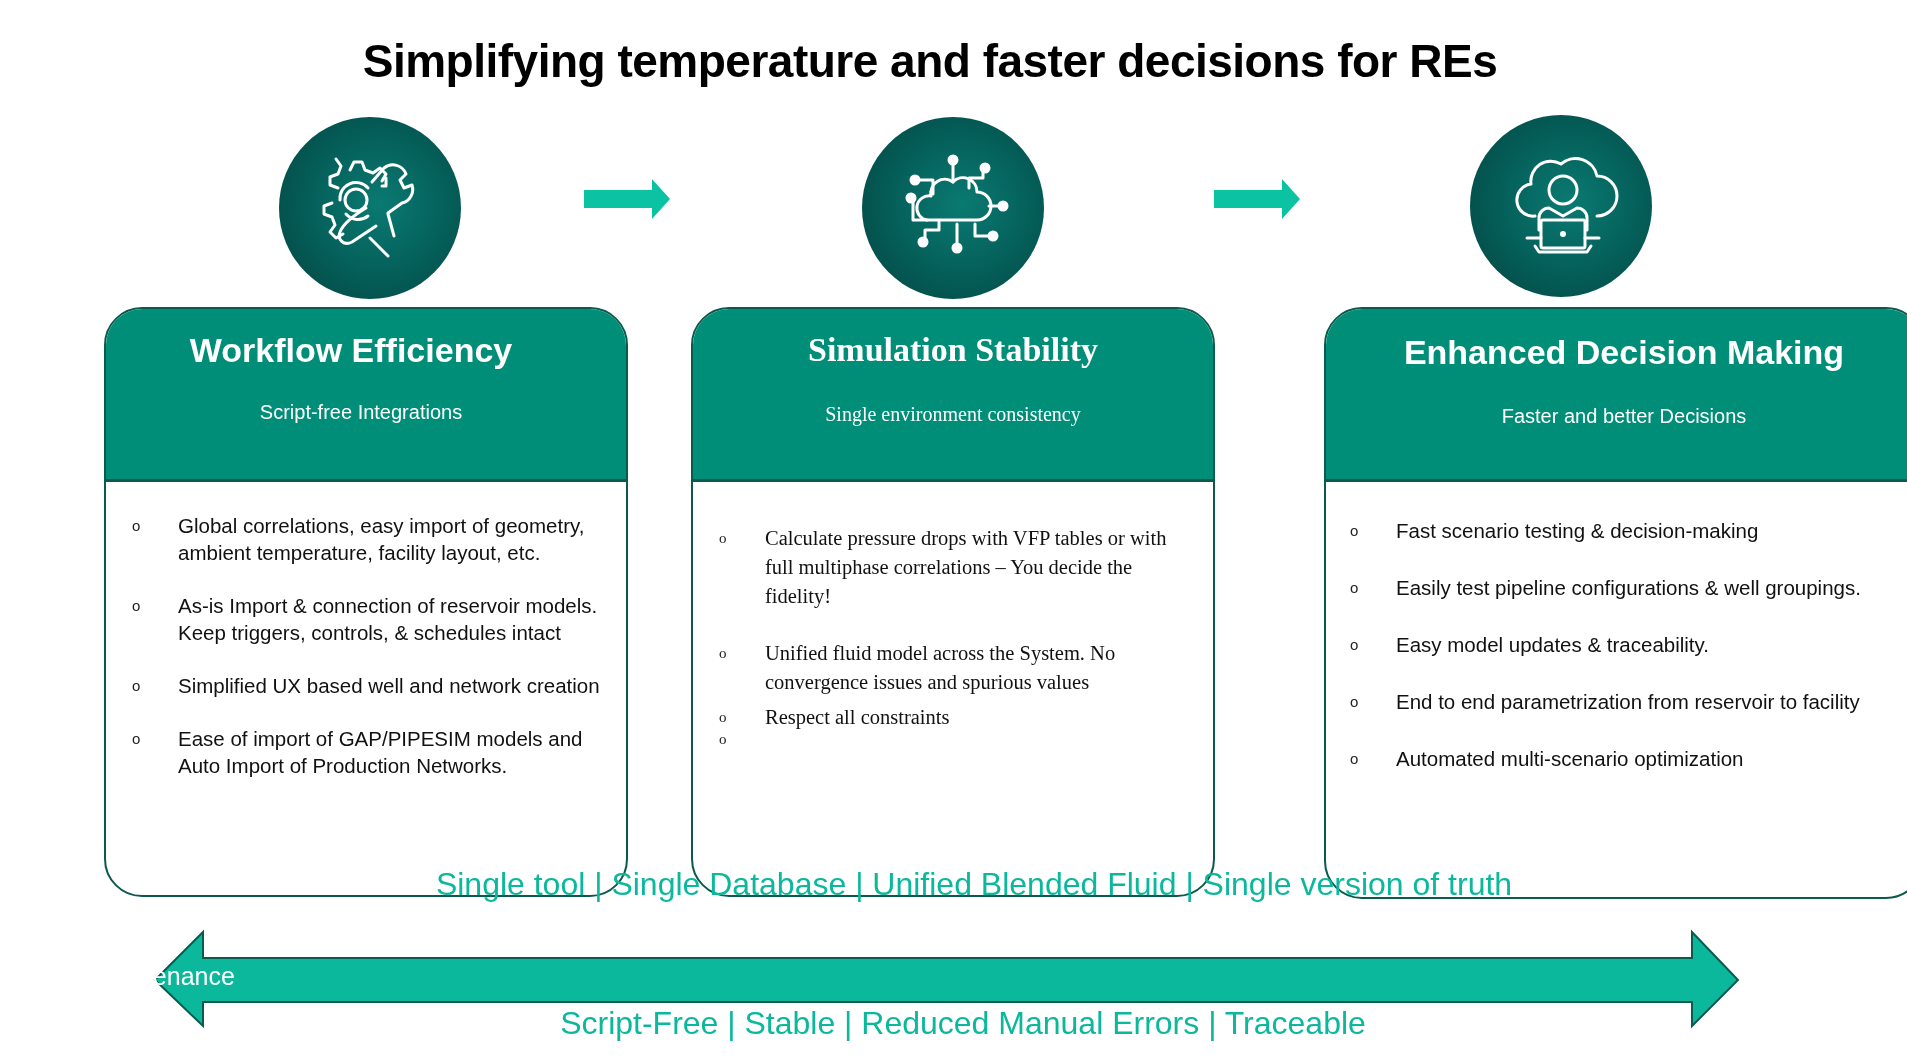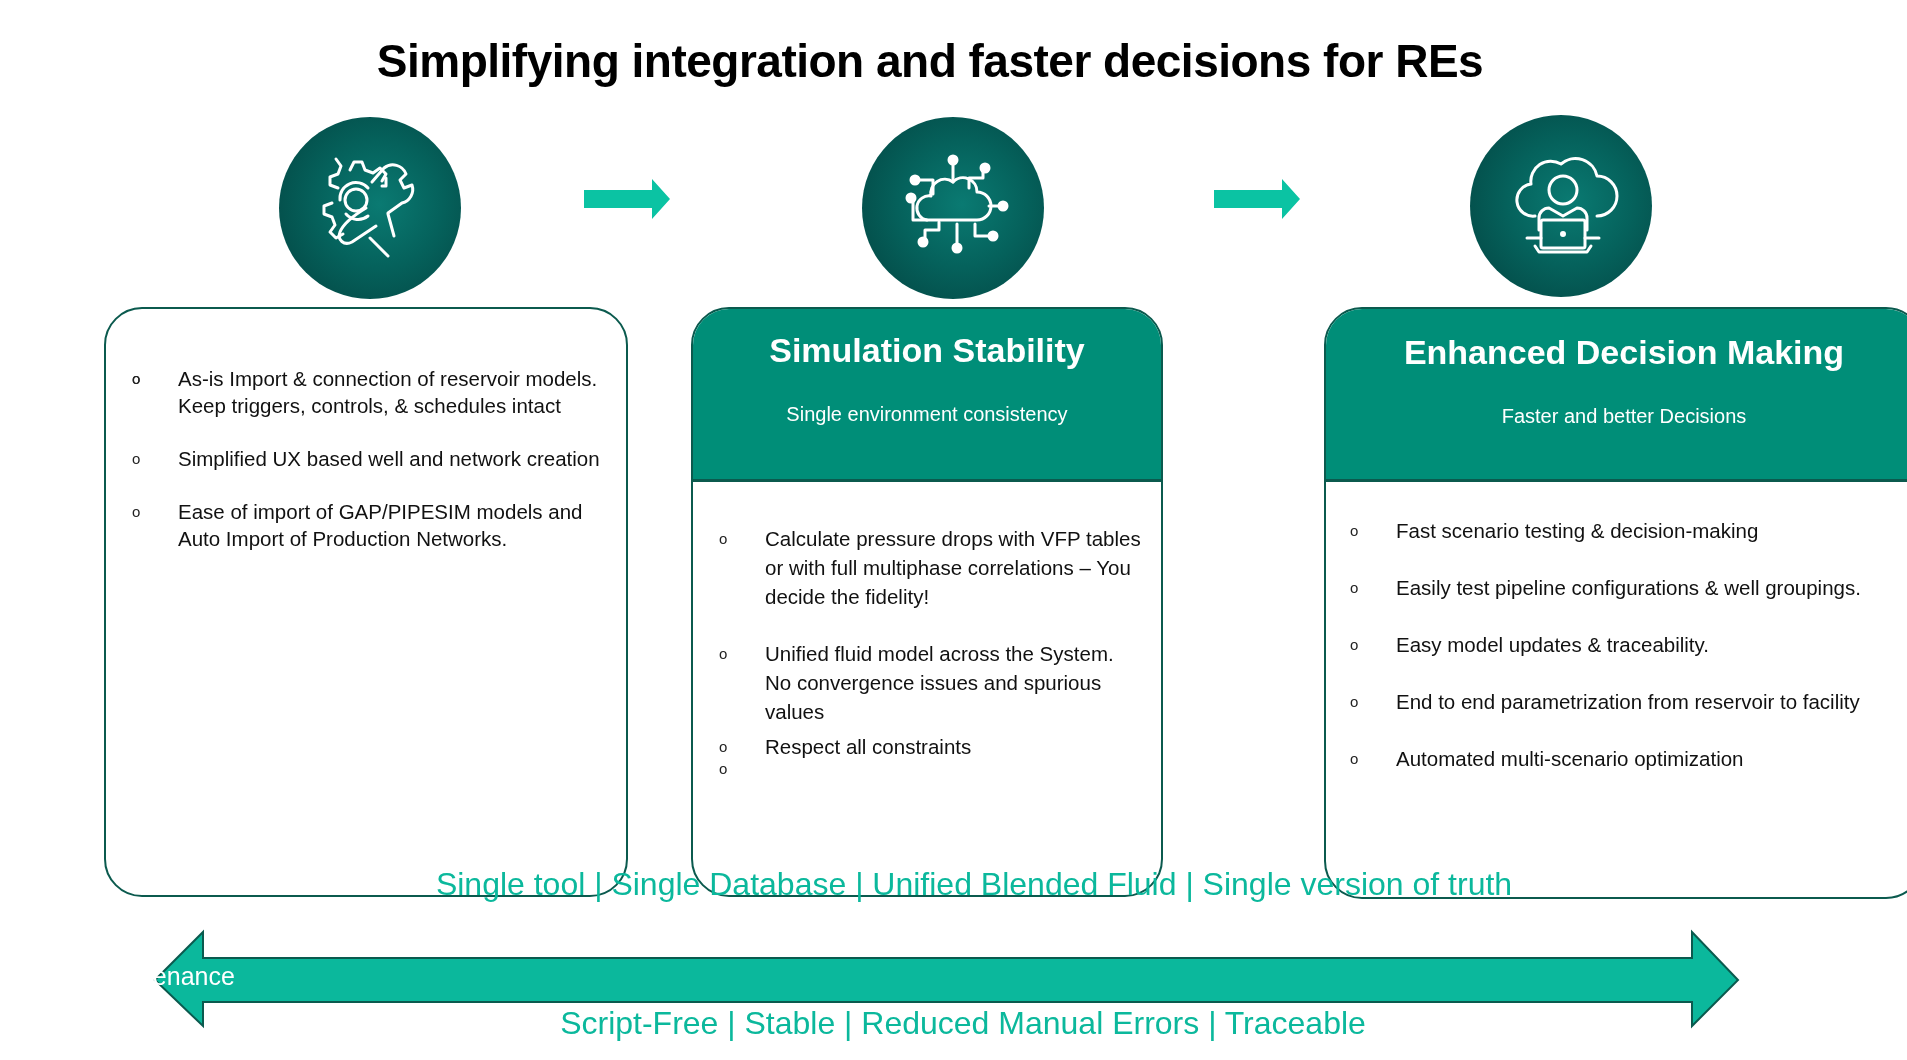--- a/index.html
+++ b/index.html
@@ -31,21 +31,21 @@
           color: #0bb89c; font-size: 32px; }
   .band-top { top: 866px; padding-left: 34px; }
   .band-bottom { top: 1005px; padding-left: 23px; }
   .band-mid { position: absolute; left: 0; width: 1870px; top: 962px; text-align: left;
           color: #fff; font-size: 25px; }
   #double-arrow { position: absolute; left: 0; top: 0; }
 </style>
 </head>
 <body>
 
-<div class="title">Simplifying integration and faster decisions for REs</div>
+<div class="title">Simplifying temperature and faster decisions for REs</div>
 
 <div class="icon-circle" style="left:279px; top:117px;">
   <svg viewBox="0 0 120 120" fill="none" stroke="#fff" stroke-width="3" stroke-linecap="round" stroke-linejoin="round">
     <path d="M40 22 l4 -8 h8 l3 8 l8 3 l7 -5 l6 6 l-4 7"></path>
     <path d="M28 40 l-8 -3 v-8 l8 -3 l3 -8 l-5 -7"></path>
     <path d="M22 55 l-8 3 v8 l8 3 l3 8 l-5 7 l6 6 l7 -4"></path>
     <circle cx="46" cy="52" r="11"></circle>
     <path d="M30 52 a16 16 0 0 1 28 -12"></path>
     <path d="M36 66 a16 16 0 0 0 22 2"></path>
     <path d="M62 34 l12 -14 a14 14 0 0 1 22 6 l-6 6 l4 8 l8 -3 a14 14 0 0 1 -10 18 l-14 10"></path>
@@ -90,31 +90,35 @@
     <circle cx="62" cy="44" r="14"></circle>
     <path d="M38 84 v-12 a10 10 0 0 1 10 -10 l14 8 l14 -8 a10 10 0 0 1 10 10 v12"></path>
     <rect x="40" y="74" width="44" height="28" rx="2"></rect>
     <circle cx="62" cy="88" r="1.5" fill="#fff"></circle>
     <path d="M26 92 h14 M84 92 h14"></path>
     <path d="M34 100 l4 6 h48 l4 -6"></path>
   </svg>
 </div>
 
 <div class="card c1" style="left:104px;">
+  <div class="card-head">
+    <div class="card-title" style="left:-30px;">Workflow Efficiency</div>
+    <div class="card-sub" style="top:92px; left:-10px;">Script-free Integrations</div>
+  </div>
   <div class="card-body" style="padding-top:30px;">
     <ul class="bullets">
-      <li><span class="bul">o</span></li>
+      <li><span class="bul">o</span><span>Global correlations, easy import of geometry, ambient temperature, facility layout, etc.</span></li>
       <li><span class="bul">o</span><span>As-is Import &amp; connection of reservoir models. Keep triggers, controls, &amp; schedules intact</span></li>
       <li><span class="bul">o</span><span>Simplified UX based well and network creation</span></li>
       <li><span class="bul">o</span><span>Ease of import of GAP/PIPESIM models and Auto Import of Production Networks.</span></li>
     </ul>
   </div>
 </div>
 
-<div class="card c2" style="left:691px; width:472px;">
+<div class="card c2" style="left:691px; width:524px;font-family:Liberation Serif, serif;">
   <div class="card-head">
     <div class="card-title">Simulation Stability</div>
     <div class="card-sub" style="top:94px;">Single environment consistency</div>
   </div>
   <div class="card-body" style="padding-top:42px;">
     <ul class="bullets">
       <li><span class="bul">o</span><span>Calculate pressure drops with VFP tables or with full multiphase correlations – You decide the fidelity!</span></li>
       <li><span class="bul">o</span><span>Unified fluid model across the System. No convergence issues and spurious values</span></li>
       <li><span class="bul">o</span></li>
       <li class="tight"><span class="bul">o</span><span>Respect all constraints</span></li>

